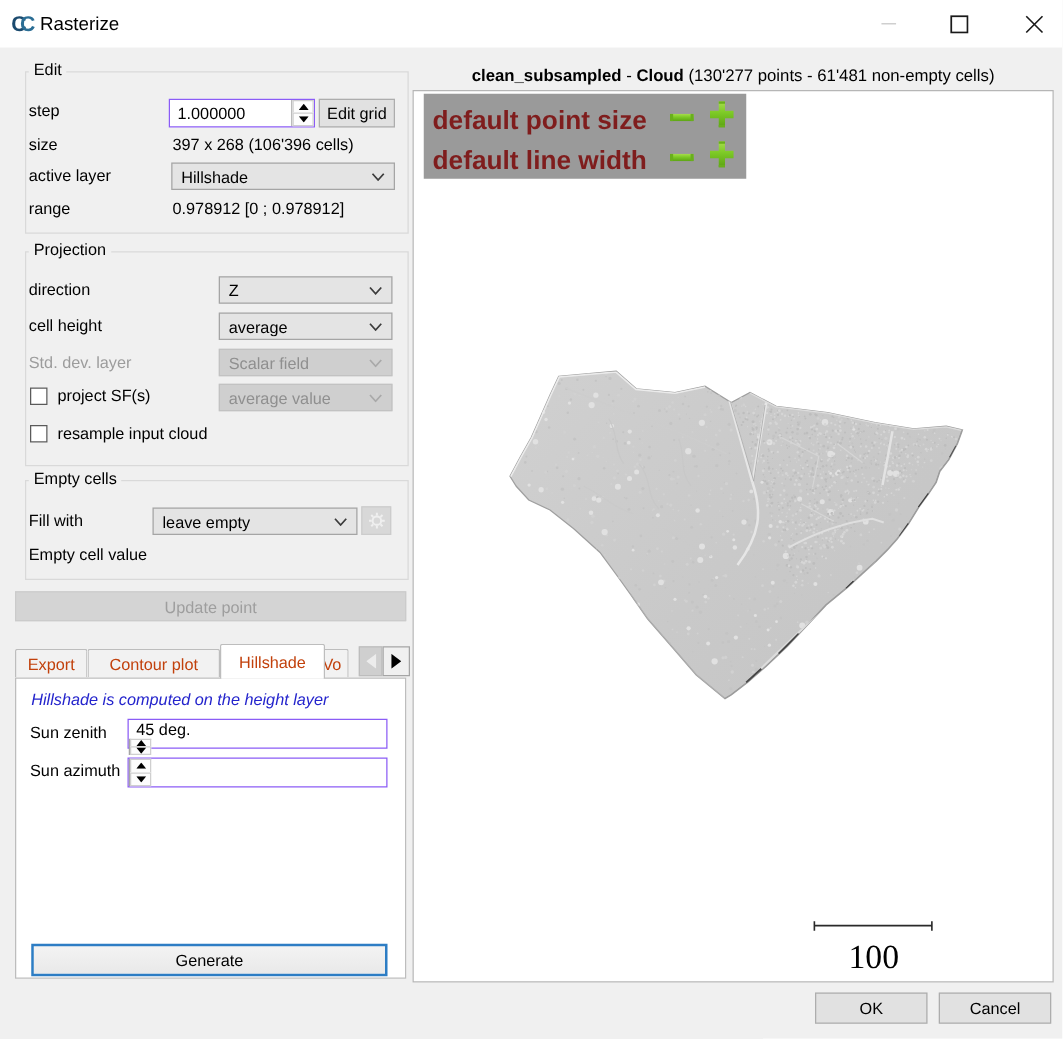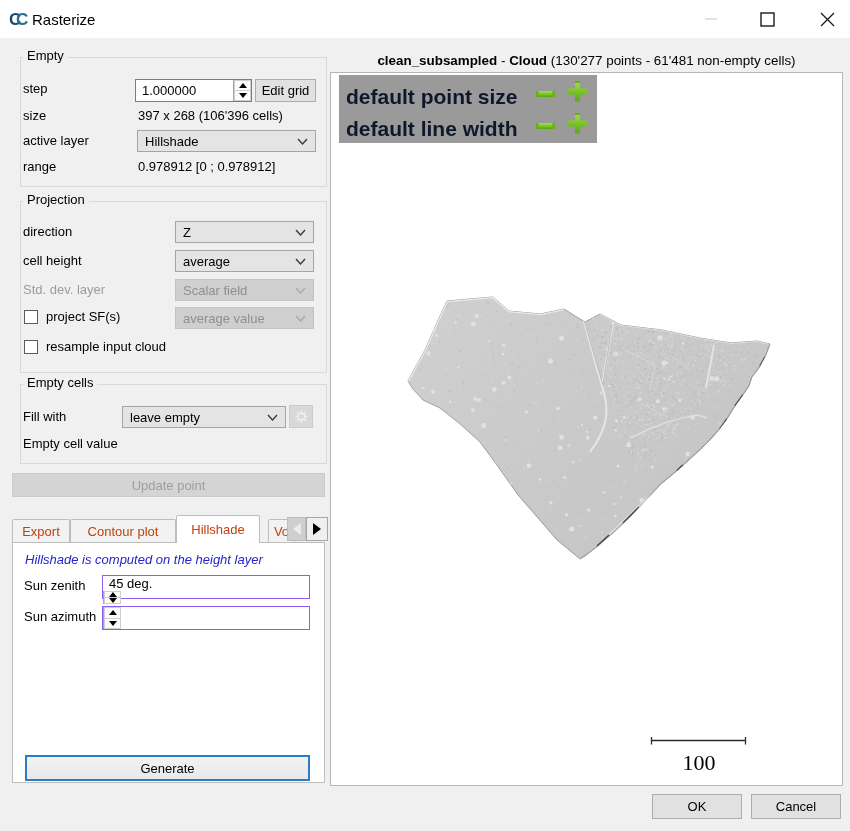--- a/index.html
+++ b/index.html
@@ -30,23 +30,23 @@
   .btn{background:#e1e1e1;border:1px solid #adadad;display:flex;align-items:center;justify-content:center;font-size:13px;color:#000;box-sizing:border-box;}
   .checkbox{width:14px;height:14px;background:#fff;border:1px solid #5a5a5a;box-sizing:border-box;}
   
   .tab{box-sizing:border-box;border:1px solid #bdbdbd;border-bottom:none;border-radius:2px 2px 0 0;background:#f2f2f2;display:flex;align-items:center;justify-content:center;font-size:13px;color:#c2410c;}
   .tab.active{background:#ffffff;z-index:3;}
   #tabpane{background:#ffffff;border:1px solid #bdbdbd;box-sizing:border-box;}
   
   #viewport{background:#ffffff;border:1px solid #b6b6b6;box-sizing:border-box;}
   #overlay-box{background:#9a9a9a;}
   .ov-row{position:absolute;display:flex;align-items:center;}
-  .ov-text{font-size:21px;font-weight:bold;color:#0f172a;white-space:nowrap;}
+  .ov-text{font-size:21px;font-weight:bold;color:#7f1d1d;white-space:nowrap;}
   #header-line{font-size:13.4px;color:#000;white-space:nowrap;}
-  #scale-label{font-family:"Liberation Serif",serif;font-size:22px;color:#000;}
+  #scale-label{font-family:"Liberation Serif",serif;font-size:27px;color:#000;}
   .footer-btn{background:#e1e1e1;border:1px solid #adadad;display:flex;align-items:center;justify-content:center;font-size:13px;color:#000;box-sizing:border-box;}
 </style>
 </head>
 <body>
 
 <div id="window">
 
   <div class="abs" id="titlebar">
     <svg class="abs" style="left:9px;top:8px;" width="22" height="22" viewBox="0 0 22 22">
       <text x="0" y="17" font-family="Liberation Sans,sans-serif" font-weight="bold" font-size="17" fill="#1b4a6e">C</text>
@@ -64,21 +64,21 @@
         </svg>
     </div>
     <div class="abs winbtn" style="left:805px;top:0;">
       <svg width="15" height="15" viewBox="0 0 15 15">
           <path d="M1 1 L14 14 M14 1 L1 14" stroke="#1a1a1a" stroke-width="1.3"></path>
         </svg>
     </div>
   </div>
 
   <div class="abs groupbox" style="left:20px;top:57px;width:305px;height:128px;"></div>
-  <div class="abs grouptitle" style="left:23px;top:48px;">Empty</div>
+  <div class="abs grouptitle" style="left:23px;top:48px;">Edit</div>
 
   <div class="abs lbl" style="left:23px;top:80.5px;">step</div>
   <div class="abs spin" style="left:135px;top:79px;width:117px;height:23px;">
     <div class="stext">1.000000</div>
     <div class="arrows">
       <div class="arr up">
           <svg width="8" height="5" viewBox="0 0 8 5">
             <path d="M4 0 L8 5 L0 5 Z" fill="#000"></path>
           </svg>
         </div>
@@ -162,21 +162,21 @@
       </g>
     </svg>
   </div>
   <div class="abs lbl" style="left:23px;top:435.5px;">Empty cell value</div>
 
   <div class="abs btn" style="left:12px;top:473px;width:313px;height:24px;background:#d4d4d4;border-color:#cbcbcb;color:#9e9e9e;">Update point</div>
 
   <div class="abs tab" style="left:12px;top:519px;width:58px;height:23px;">Export</div>
   <div class="abs tab" style="left:70px;top:519px;width:106px;height:23px;">Contour plot</div>
   <div class="abs tab active" style="left:176px;top:515px;width:84px;height:28px;">Hillshade</div>
-  <div class="abs tab" style="left:268px;top:519px;width:27px;height:23px;">Vo</div>
+  <div class="abs tab" style="left:252px;top:519px;width:27px;height:23px;">Vo</div>
   <div class="abs" style="left:287px;top:517px;width:19px;height:24px;background:#cfcfcf;border:1px solid #bdbdbd;box-sizing:border-box;display:flex;align-items:center;justify-content:center;">
     <svg width="8" height="12" viewBox="0 0 8 12">
         <path d="M8 0 L0 6 L8 12 Z" fill="#ececec"></path>
       </svg>
   </div>
   <div class="abs" style="left:306px;top:517px;width:22px;height:24px;background:#f0f0f0;border:1px solid #a5a5a5;box-sizing:border-box;display:flex;align-items:center;justify-content:center;">
     <svg width="8" height="12" viewBox="0 0 8 12">
         <path d="M0 0 L8 6 L0 12 Z" fill="#000"></path>
       </svg>
   </div>

